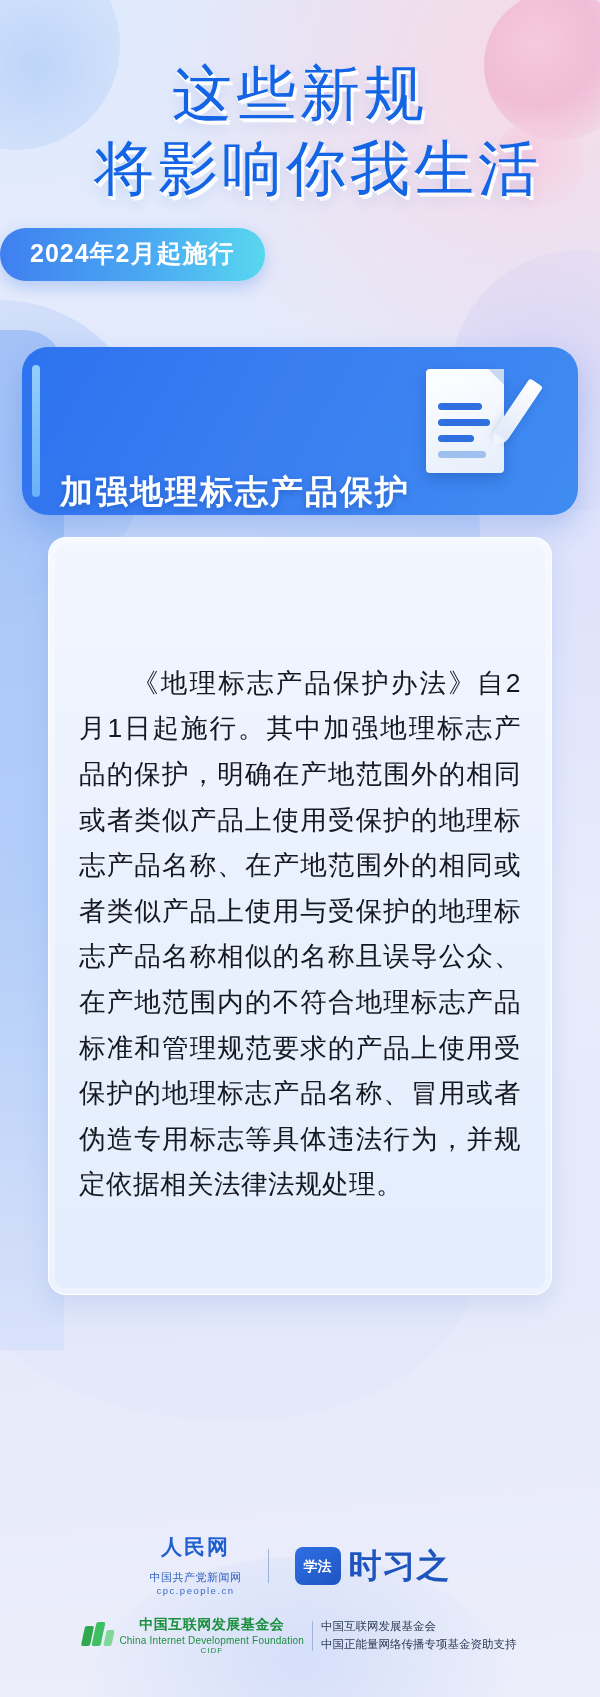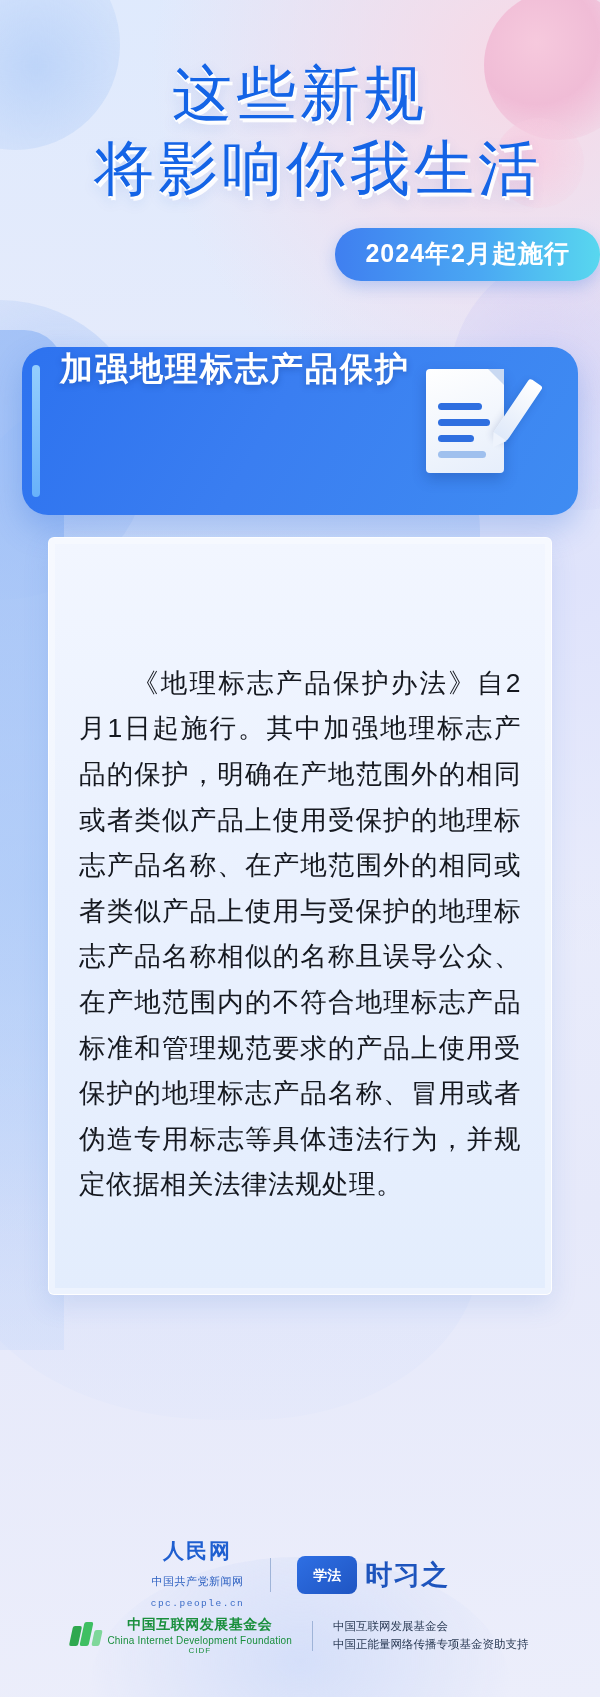--- a/index.html
+++ b/index.html
@@ -100,21 +100,21 @@
       0 6px 14px rgba(30,90,200,0.18);
     font-family: "Liberation Sans", "DejaVu Sans", sans-serif;
   }
   .title-line.two {
     margin-top: 8px;
     padding-left: 36px;
   }
   .subtitle-wrap {
     margin-top: 26px;
     display: flex;
-    justify-content: flex-end;
+    justify-content: flex-start;
   }
   .subtitle-pill {
     display: inline-block;
     padding: 9px 30px 11px;
     border-radius: 26px;
     background: linear-gradient(90deg, #3f7ff0 0%, #4aa8f3 55%, #58d7ef 100%);
     color: #ffffff;
     font-size: 25px;
     font-weight: bold;
     letter-spacing: 1px;
@@ -126,21 +126,21 @@
     position: relative;
     margin: 66px 22px 0 22px;
   }
   .section-head {
     position: relative;
     height: 168px;
     border-radius: 26px;
     background: linear-gradient(120deg, #2d72ef 0%, #3a7ef1 45%, #3f8cf2 100%);
     box-shadow: 0 14px 30px rgba(50,110,220,0.28);
     display: flex;
-    align-items: flex-start;
+    align-items: flex-end;
   }
   .section-head::before {
     content: "";
     position: absolute;
     left: 10px;
     top: 18px;
     bottom: 18px;
     width: 8px;
     border-radius: 6px;
     background: linear-gradient(180deg, #9fd8ff, #6fb8fb);
@@ -208,21 +208,21 @@
     width: 0; height: 0;
     border-left: 8px solid transparent;
     border-right: 8px solid transparent;
     border-top: 13px solid #eef3fc;
   }
 
   .body-card {
     position: relative;
     margin: 22px 26px 0 26px;
     min-height: 740px;
-    border-radius: 6px;
+    border-radius: 18px;
     background: linear-gradient(180deg, #f2f6ff 0%, #eaf1fe 45%, #e3edfd 100%);
     border: 1px solid rgba(255,255,255,0.9);
     box-shadow: 0 10px 26px rgba(70,120,210,0.15), inset 0 0 0 6px rgba(255,255,255,0.35);
     padding: 96px 30px 60px 30px;
     box-sizing: border-box;
   }
   .body-text {
     font-size: 26.5px;
     line-height: 1.72;
     color: #15181f;
@@ -259,60 +259,60 @@
   .brand-people .cn2 {
     font-size: 11px;
     color: #2b5fc0;
     letter-spacing: 0.5px;
     margin-top: 14px;
   }
   .brand-people .en {
     font-size: 9.5px;
     color: #3a6bc6;
     letter-spacing: 1.5px;
-    margin-top: 11px;
-    font-family: Liberation Mono, monospace;
+    margin-top: 2px;
+    font-family: Liberation Sans, sans-serif;
   }
   .divider-v {
     width: 1px;
     height: 34px;
     background: #9fb4d8;
   }
   .brand-xuefa {
     display: flex;
     align-items: center;
     gap: 8px;
   }
   .xuefa-badge {
-    width: 60px;
+    width: 46px;
     height: 38px;
     border-radius: 8px;
     background: linear-gradient(145deg, #2e6fe4, #1f55c2);
     color: #fff;
     font-size: 14px;
     font-weight: bold;
     line-height: 1.0;
     display: flex;
     flex-direction: column;
     align-items: center;
     justify-content: center;
     letter-spacing: 0;
   }
   .xuefa-text {
-    font-size: 27px;
+    font-size: 33px;
     font-weight: bold;
     color: #1d54bd;
     letter-spacing: 1px;
   }
   .footer-sponsor {
-    margin-top: 7px;
+    margin-top: 20px;
     display: flex;
     align-items: center;
     justify-content: center;
-    gap: 20px;
+    gap: 8px;
   }
   .cidf-logo {
     display: flex;
     align-items: center;
     gap: 6px;
   }
   .cidf-mark {
     width: 30px; height: 28px;
     position: relative;
   }

